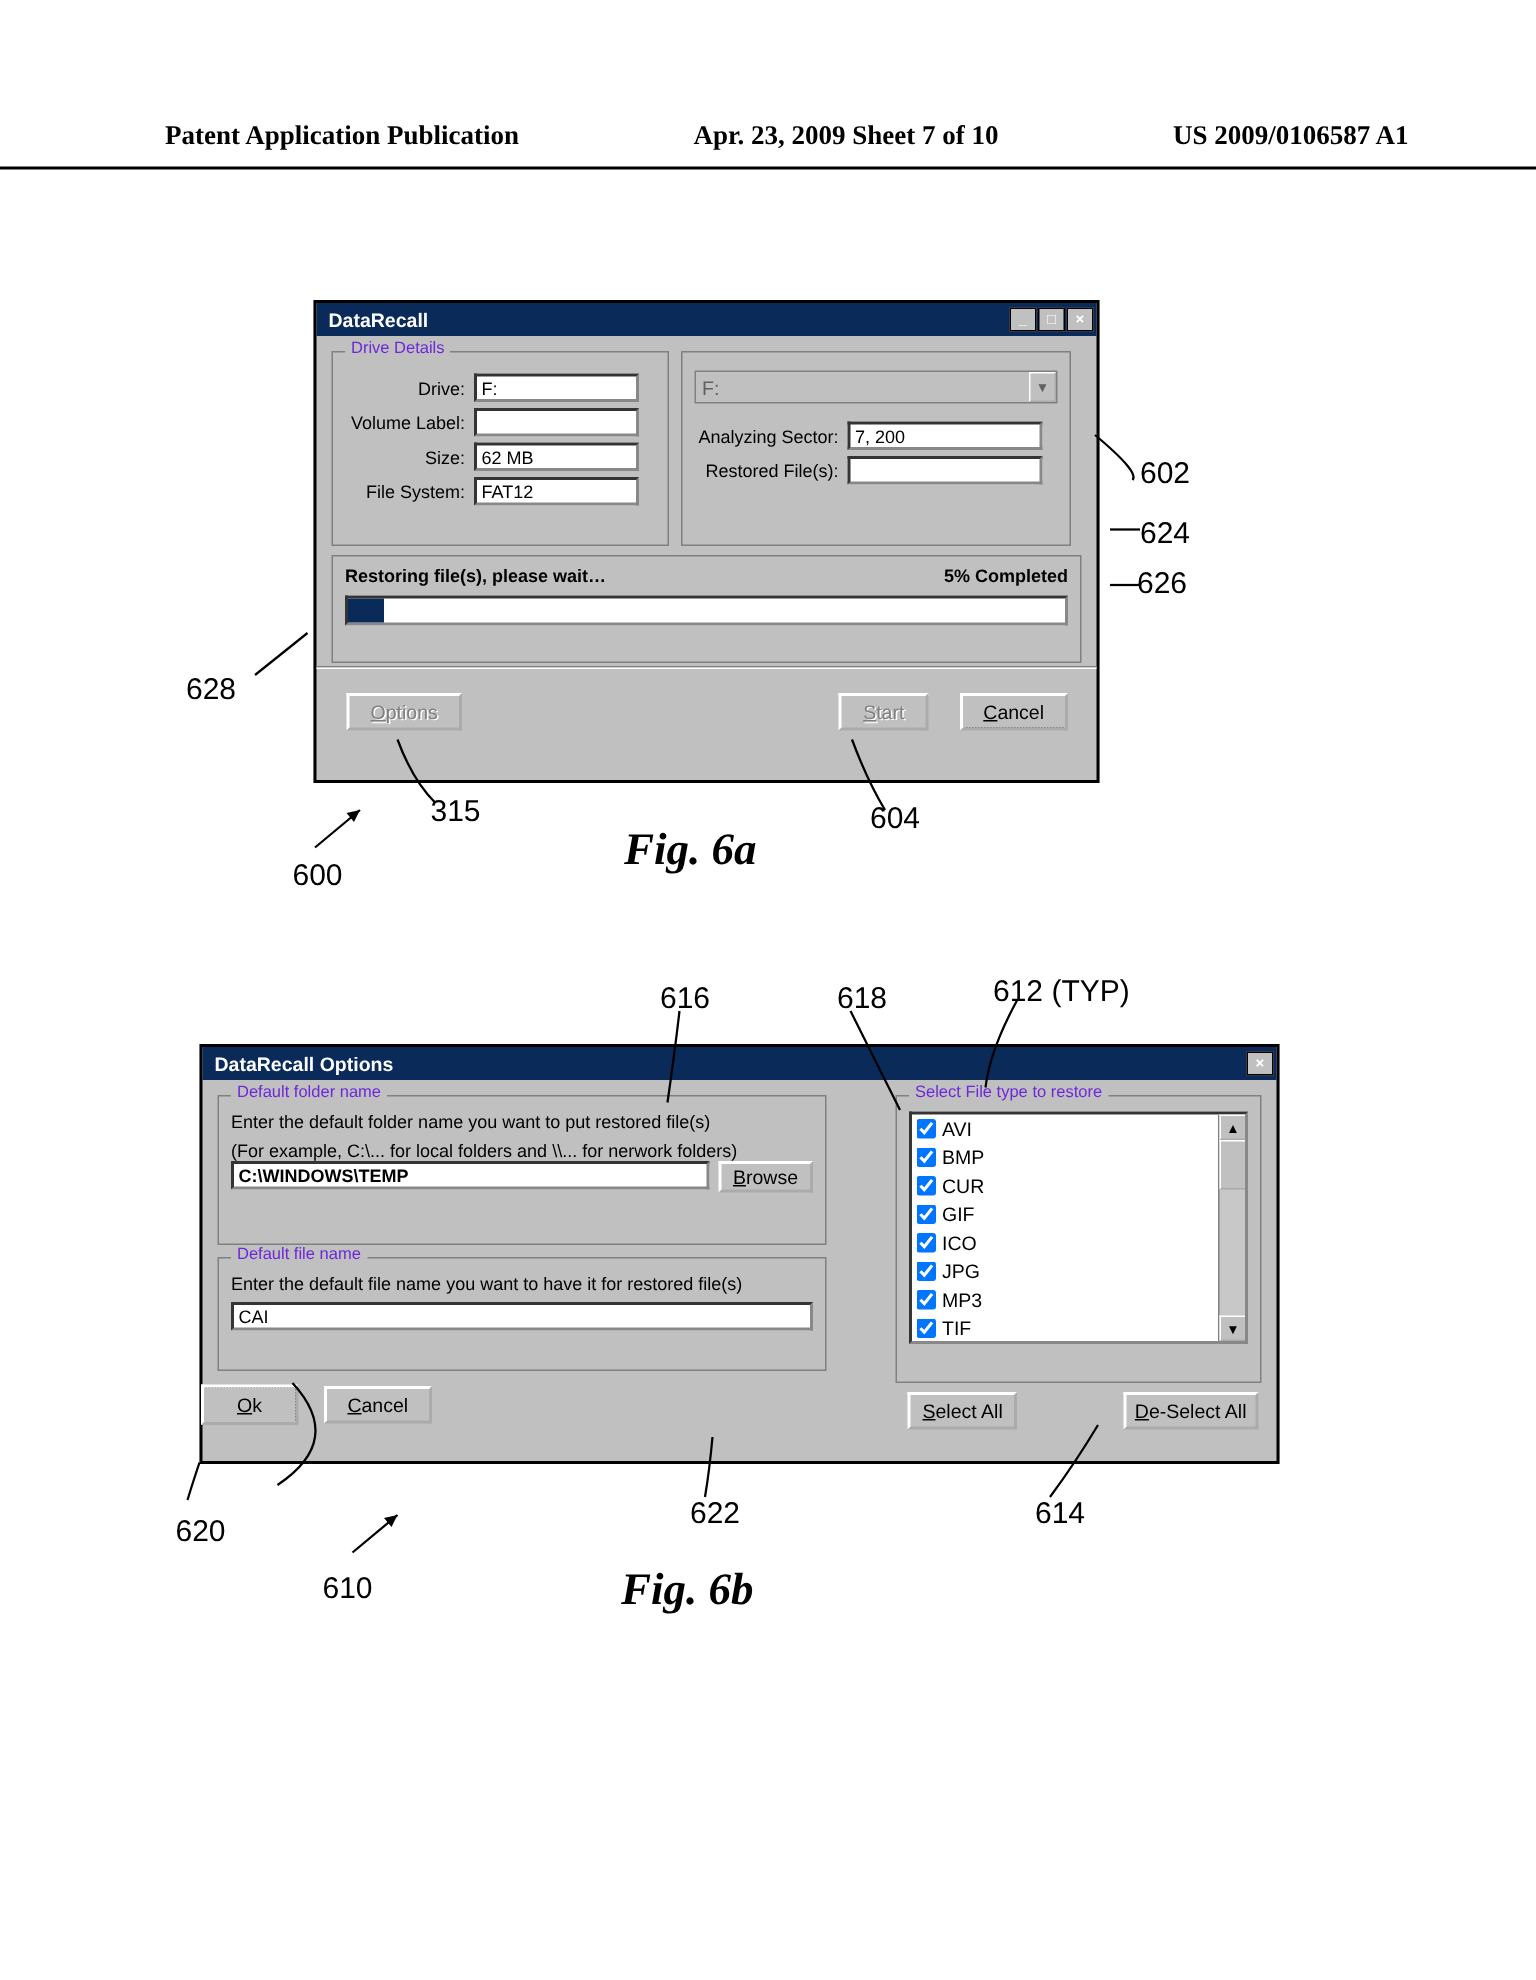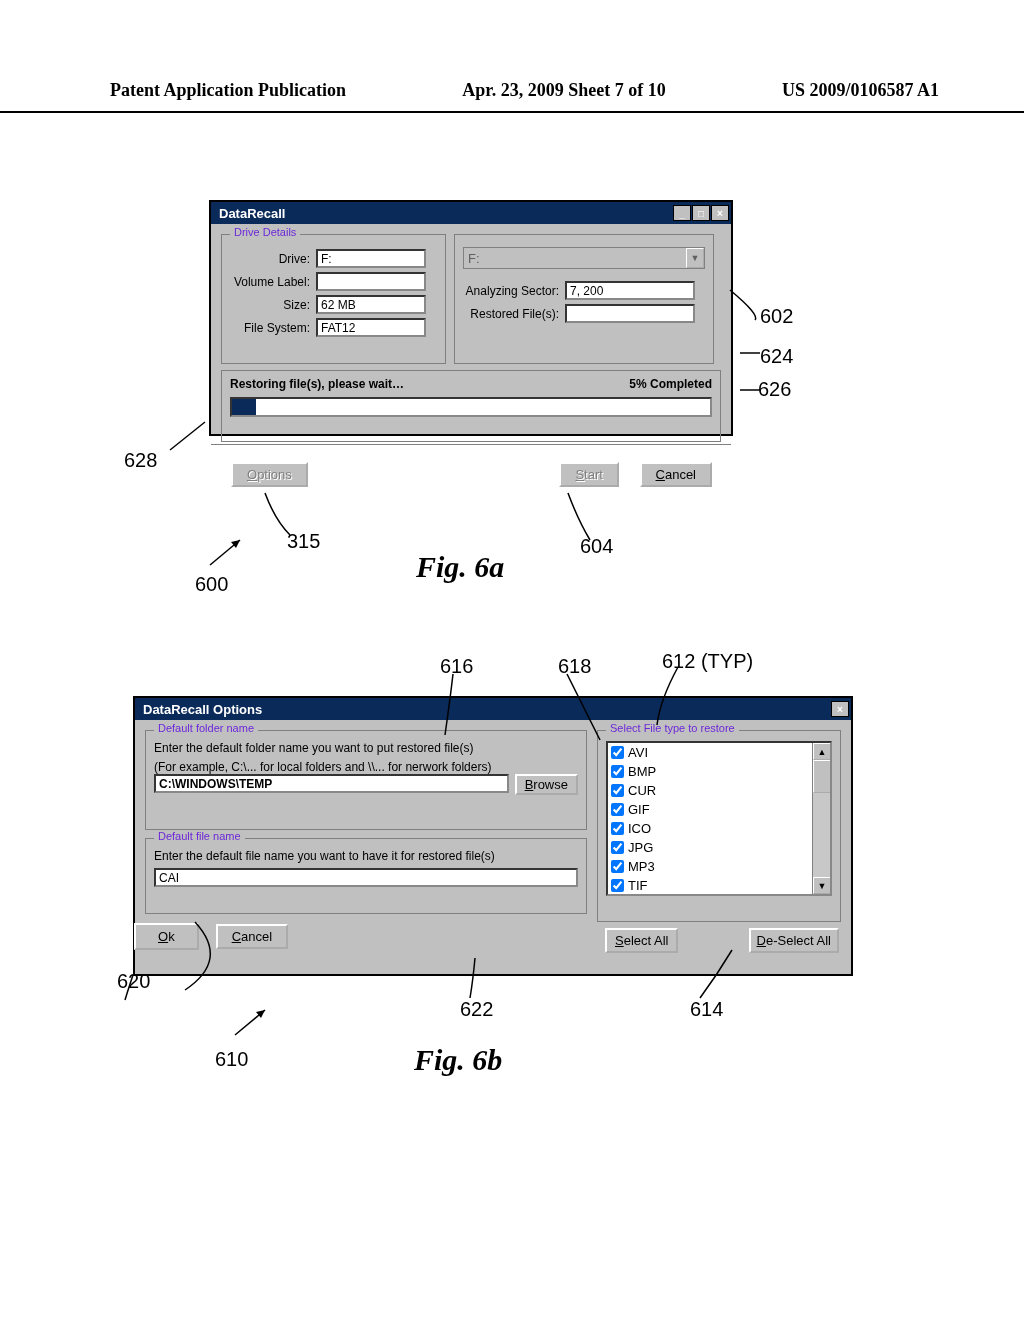--- a/index.html
+++ b/index.html
@@ -50,21 +50,21 @@
 </style>
 </head>
 <body>
 
 <div class="page-header">
   <span>Patent Application Publication</span>
   <span>Apr. 23, 2009  Sheet 7 of 10</span>
   <span>US 2009/0106587 A1</span>
 </div>
 
-<div class="win" style="left:209px; top:200px; width:524px; height:236px;">
+<div class="win" style="left:209px; top:200px; width:524px; height:322px;">
   <div class="titlebar">
     <span>DataRecall</span>
     <div class="winbtns">
       <div class="winbtn">_</div>
       <div class="winbtn">□</div>
       <div class="winbtn">×</div>
     </div>
   </div>
 
   <div style="display:flex;">
@@ -151,21 +151,21 @@
 <div class="fig-caption" style="left:416px; top:550px">Fig. 6a</div>
 
 <div class="win" style="left:133px; top:696px; width:720px; height:280px;">
   <div class="titlebar">
     <span>DataRecall Options</span>
     <div class="winbtns">
       <div class="winbtn">×</div>
     </div>
   </div>
 
-  <div style="display:flex; height:calc(100% - 22px);">
+  <div style="display:flex; height:calc(100% - 22px);gap:36px;">
 
     <div style="flex:1; display:flex; flex-direction:column;">
       <div class="groupbox" style="margin:10px 6px 4px 10px; height:100px;">
         <span class="groupbox-title">Default folder name</span>
         <div style="font-size:12px; margin-bottom:5px;">Enter the default folder name you want to put restored file(s)</div>
         <div style="font-size:12px; margin-top:5px;">(For example, C:\... for local folders and \\... for nerwork folders)</div>
         <div style="display:flex; gap:6px;">
           <input class="sunken" style="flex: 1 1 0%; font-weight: bold; font-family: Arial;" value="C:\WINDOWS\TEMP">
           <button class="btn" style="padding:1px 8px"><span class="ul">B</span><span id="browserest">rowse</span></button>
         </div>
@@ -248,17 +248,17 @@
 
   <path d="M 135 395 L 165 370" fill="none" stroke="#000" stroke-width="1.5"></path>
   <polygon points="165,370 156,372 161,378" fill="#000"></polygon>
 
   <path d="M 33 335 Q 28 350 25 360" fill="none" stroke="#000" stroke-width="1.5"></path>
 </svg>
 
 <div class="annot" style="left:440px; top:655px">616</div>
 <div class="annot" style="left:558px; top:655px">618</div>
 <div class="annot" style="left:662px; top:650px">612 (TYP)</div>
-<div class="annot" style="left:117px; top:970px">620</div>
+<div class="annot" style="left:117px; top:1010px">620</div>
 <div class="annot" style="left:460px; top:998px">622</div>
 <div class="annot" style="left:690px; top:998px">614</div>
 <div class="annot" style="left:215px; top:1048px">610</div>
 <div class="fig-caption" style="left:414px; top:1043px">Fig. 6b</div>
 
 </body></html>

